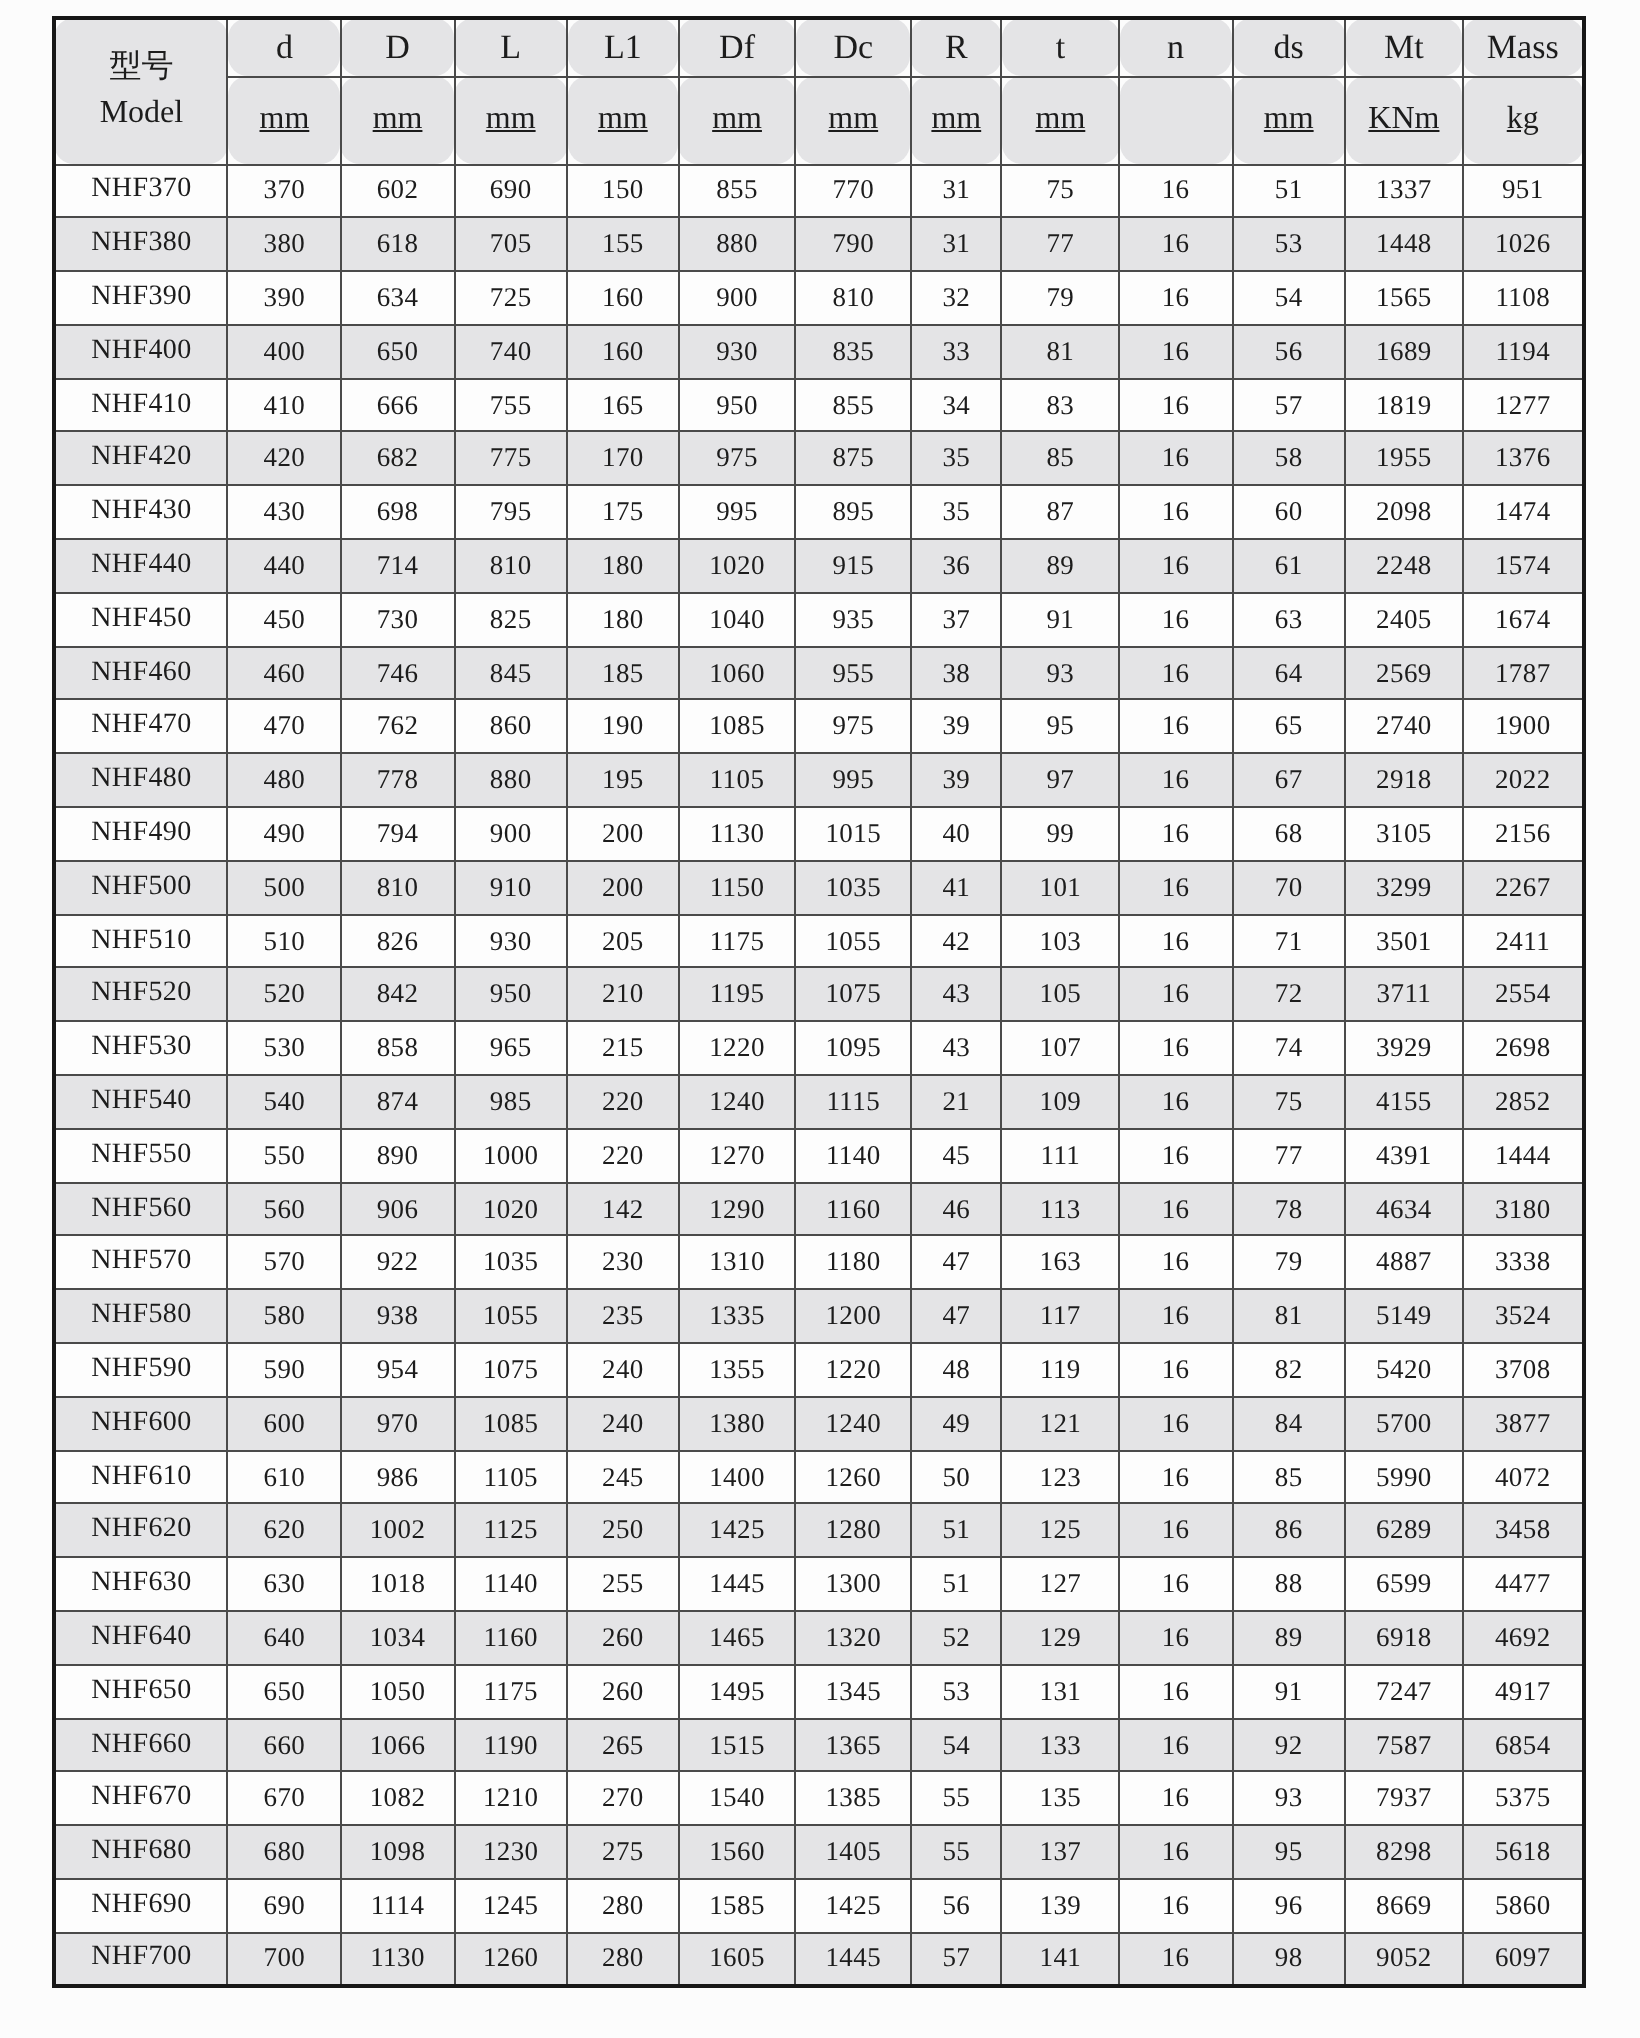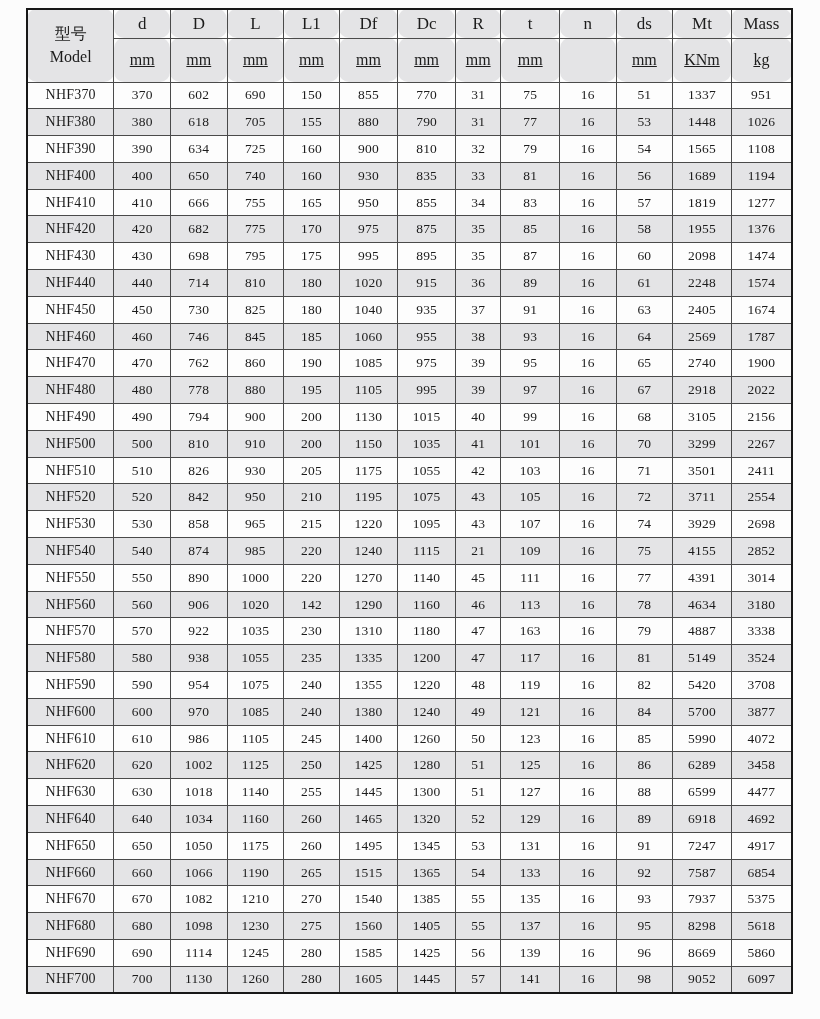--- a/index.html
+++ b/index.html
@@ -402,21 +402,21 @@
           <td>890</td>
           <td>1000</td>
           <td>220</td>
           <td>1270</td>
           <td>1140</td>
           <td>45</td>
           <td>111</td>
           <td>16</td>
           <td>77</td>
           <td>4391</td>
-          <td>3014</td>
+          <td>1444</td>
         </tr>
         <tr>
           <th class="model">NHF560</th>
           <td>560</td>
           <td>906</td>
           <td>1020</td>
           <td>142</td>
           <td>1290</td>
           <td>1160</td>
           <td>46</td>

